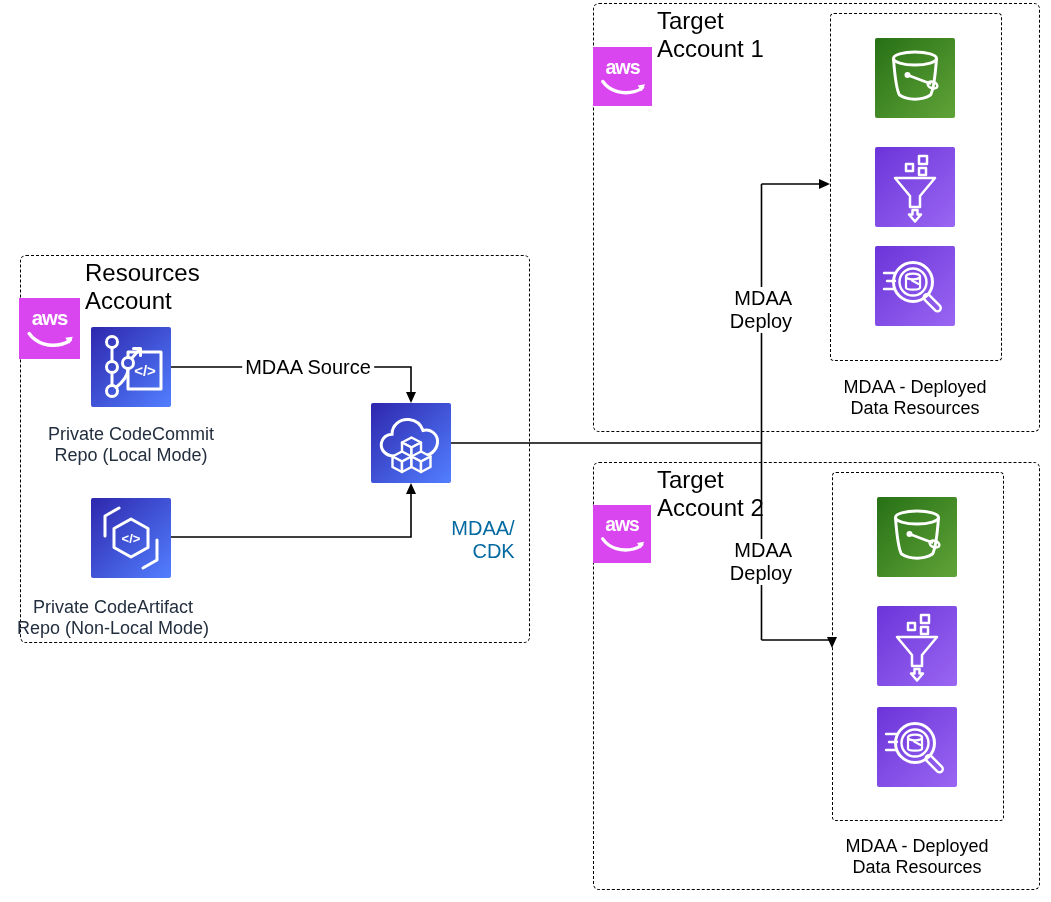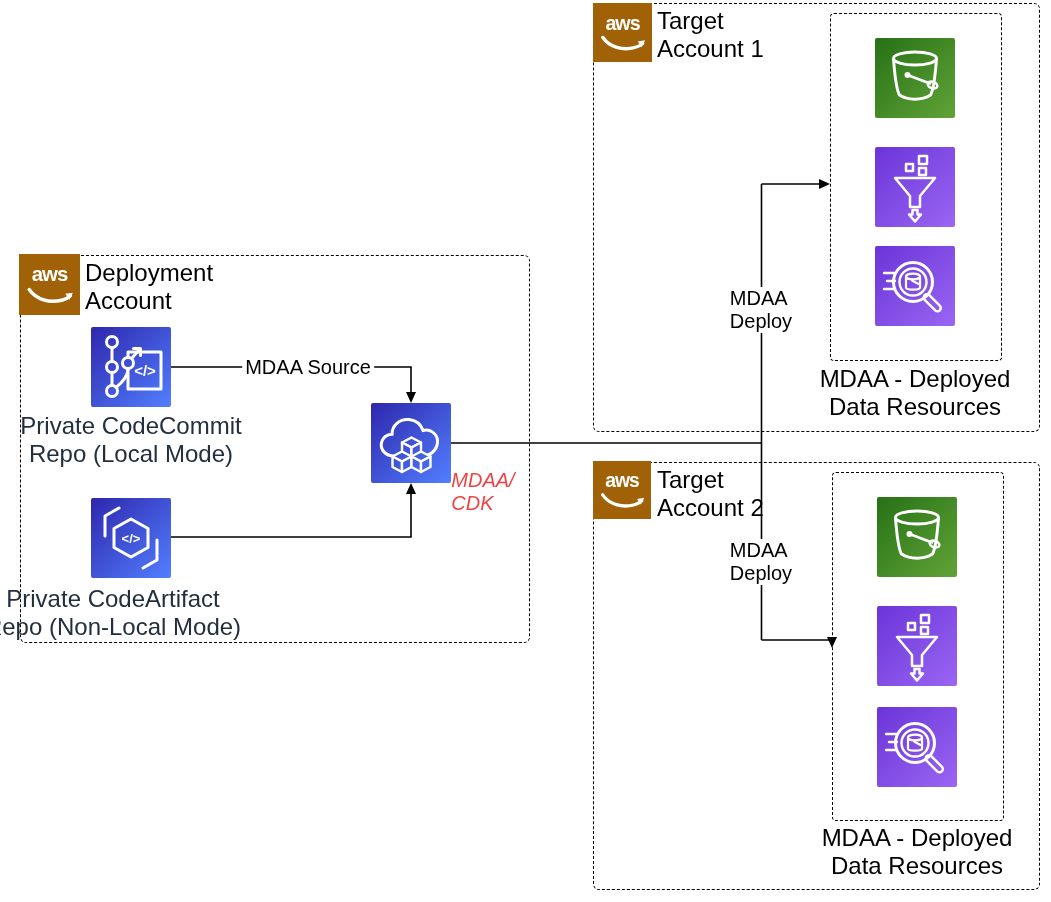--- a/index.html
+++ b/index.html
@@ -1,26 +1,26 @@
 <!DOCTYPE html>
 <html><head>
 <meta charset="utf-8">
 <style>
   html,body{margin:0;padding:0;background:#fff;}
   .canvas{position:relative;width:1051px;height:902px;background:#ffffff;
           font-family:"Liberation Sans",sans-serif;overflow:hidden;}
   .dashed{position:absolute;border:1.4px dashed #000;border-radius:6px;background:transparent;z-index:1;}
   .dashed.inner{border-radius:4px;}
-  .aws-logo{position:absolute;background:#a16207;z-index:4;}
+  .aws-logo{position:absolute;background:#d946ef;z-index:4;margin-top:44px;}
   .aws-logo svg{display:block;width:100%;height:100%;}
   .title{position:absolute;font-size:24px;line-height:1.17;color:#000;white-space:pre-line;z-index:4;}
-  .cap{position:absolute;font-size:24px;line-height:1.15;color:#232F3E;text-align:center;
-       white-space:pre-line;transform:translateX(-50%);z-index:4;}
+  .cap{position:absolute;font-size:18px;line-height:1.15;color:#232F3E;text-align:center;
+       white-space:pre-line;transform:translateX(-50%);z-index:4;margin-top:12px;}
   .cap.black{color:#000;}
-  .edge-lbl{position:absolute;font-size:20px;line-height:1.15;color:#000;text-align:left;
+  .edge-lbl{position:absolute;font-size:20px;line-height:1.15;color:#000;text-align:right;
             white-space:pre-line;transform:translate(-50%,-50%);background:#fff;padding:0 3px;z-index:7;}
   .edge-lbl.nobg{background:transparent;}
   .icon{position:absolute;width:80px;height:80px;z-index:6;}
   .icon svg{display:block;width:100%;height:100%;}
   .wires{position:absolute;left:0;top:0;z-index:5;pointer-events:none;}
 </style>
 </head>
 <body>
 
 <div class="canvas">
@@ -63,21 +63,21 @@
     </svg>
   </div>
   <div class="aws-logo" style="left:593px;top:461px;width:58px;height:58px;">
     <svg viewBox="0 0 60 60">
       <text x="30" y="27" fill="#fff" font-size="20" font-weight="bold" text-anchor="middle" font-family="Liberation Sans, sans-serif" letter-spacing="-1">aws</text>
       <path d="M10,35 C17,45 30,48.5 42,45.5 C46,44.5 48.5,43 50.5,41" stroke="#fff" stroke-width="3.4" fill="none" stroke-linecap="round"></path>
       <polygon points="53,38 45.5,39.2 49.5,45" fill="#fff"></polygon>
     </svg>
   </div>
 
-  <div class="title" style="left:85px;top:259px;">Deployment
+  <div class="title" style="left:85px;top:259px;">Resources
 Account</div>
   <div class="title" style="left:657px;top:7px;">Target
 Account 1</div>
   <div class="title" style="left:657px;top:466px;">Target
 Account 2</div>
 
   <div class="icon" style="left:91px;top:327px;">
     <svg viewBox="0 0 80 80">
       <defs>
           <linearGradient id="gB1" x1="0" y1="0" x2="80" y2="80" gradientUnits="userSpaceOnUse">
@@ -142,21 +142,21 @@
       </g>
     </svg>
   </div>
 
   <div class="cap" style="left:131px;top:412px;width:260px;">Private CodeCommit
 Repo (Local Mode)</div>
   <div class="cap" style="left:113px;top:585px;width:260px;">Private CodeArtifact
 Repo (Non-Local Mode)</div>
 
   <div class="edge-lbl" style="left:308px;top:367px;">MDAA Source</div>
-  <div class="edge-lbl nobg" style="left:483px;top:492px;color:#ef4444;font-style:italic;">MDAA/
+  <div class="edge-lbl nobg" style="left:483px;top:540px;color:#0369a1;">MDAA/
 CDK</div>
   <div class="edge-lbl" style="left:761px;top:310px;">MDAA
 Deploy</div>
   <div class="edge-lbl" style="left:761px;top:562px;">MDAA
 Deploy</div>
 
   <div class="icon" style="left:875px;top:38px;">
     <svg viewBox="0 0 80 80">
       <defs>
           <linearGradient id="gG1" x1="0" y1="0" x2="80" y2="80" gradientUnits="userSpaceOnUse">

